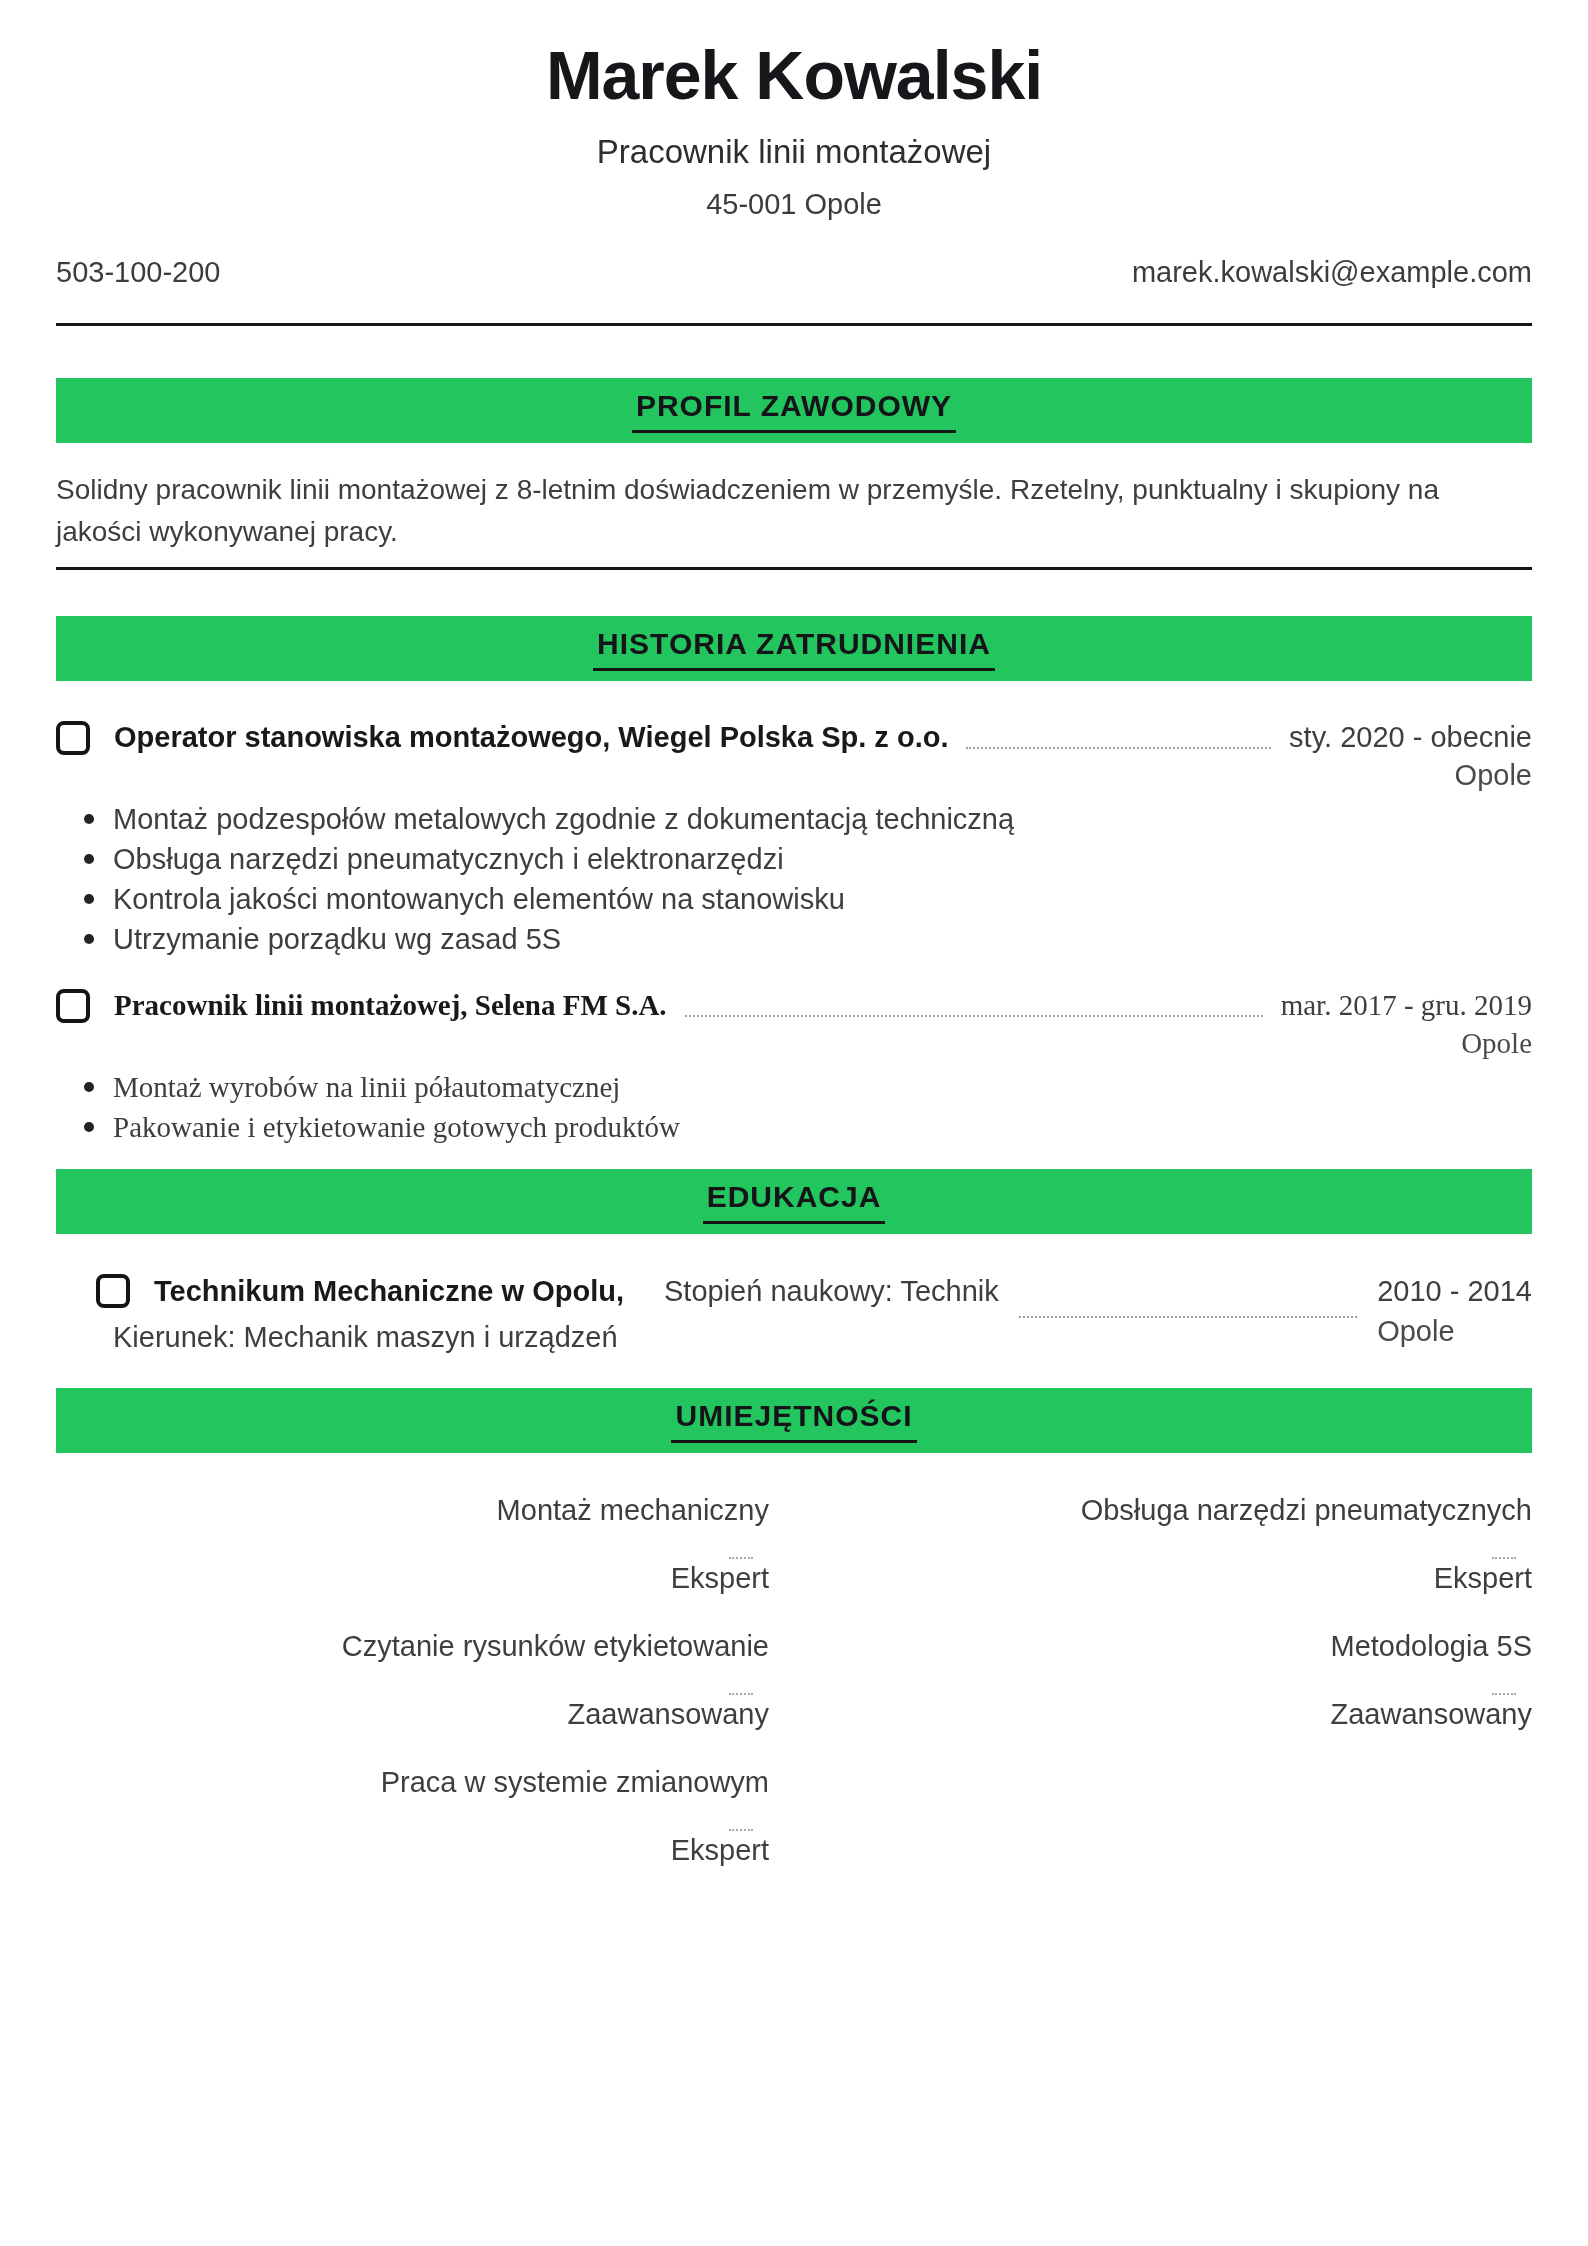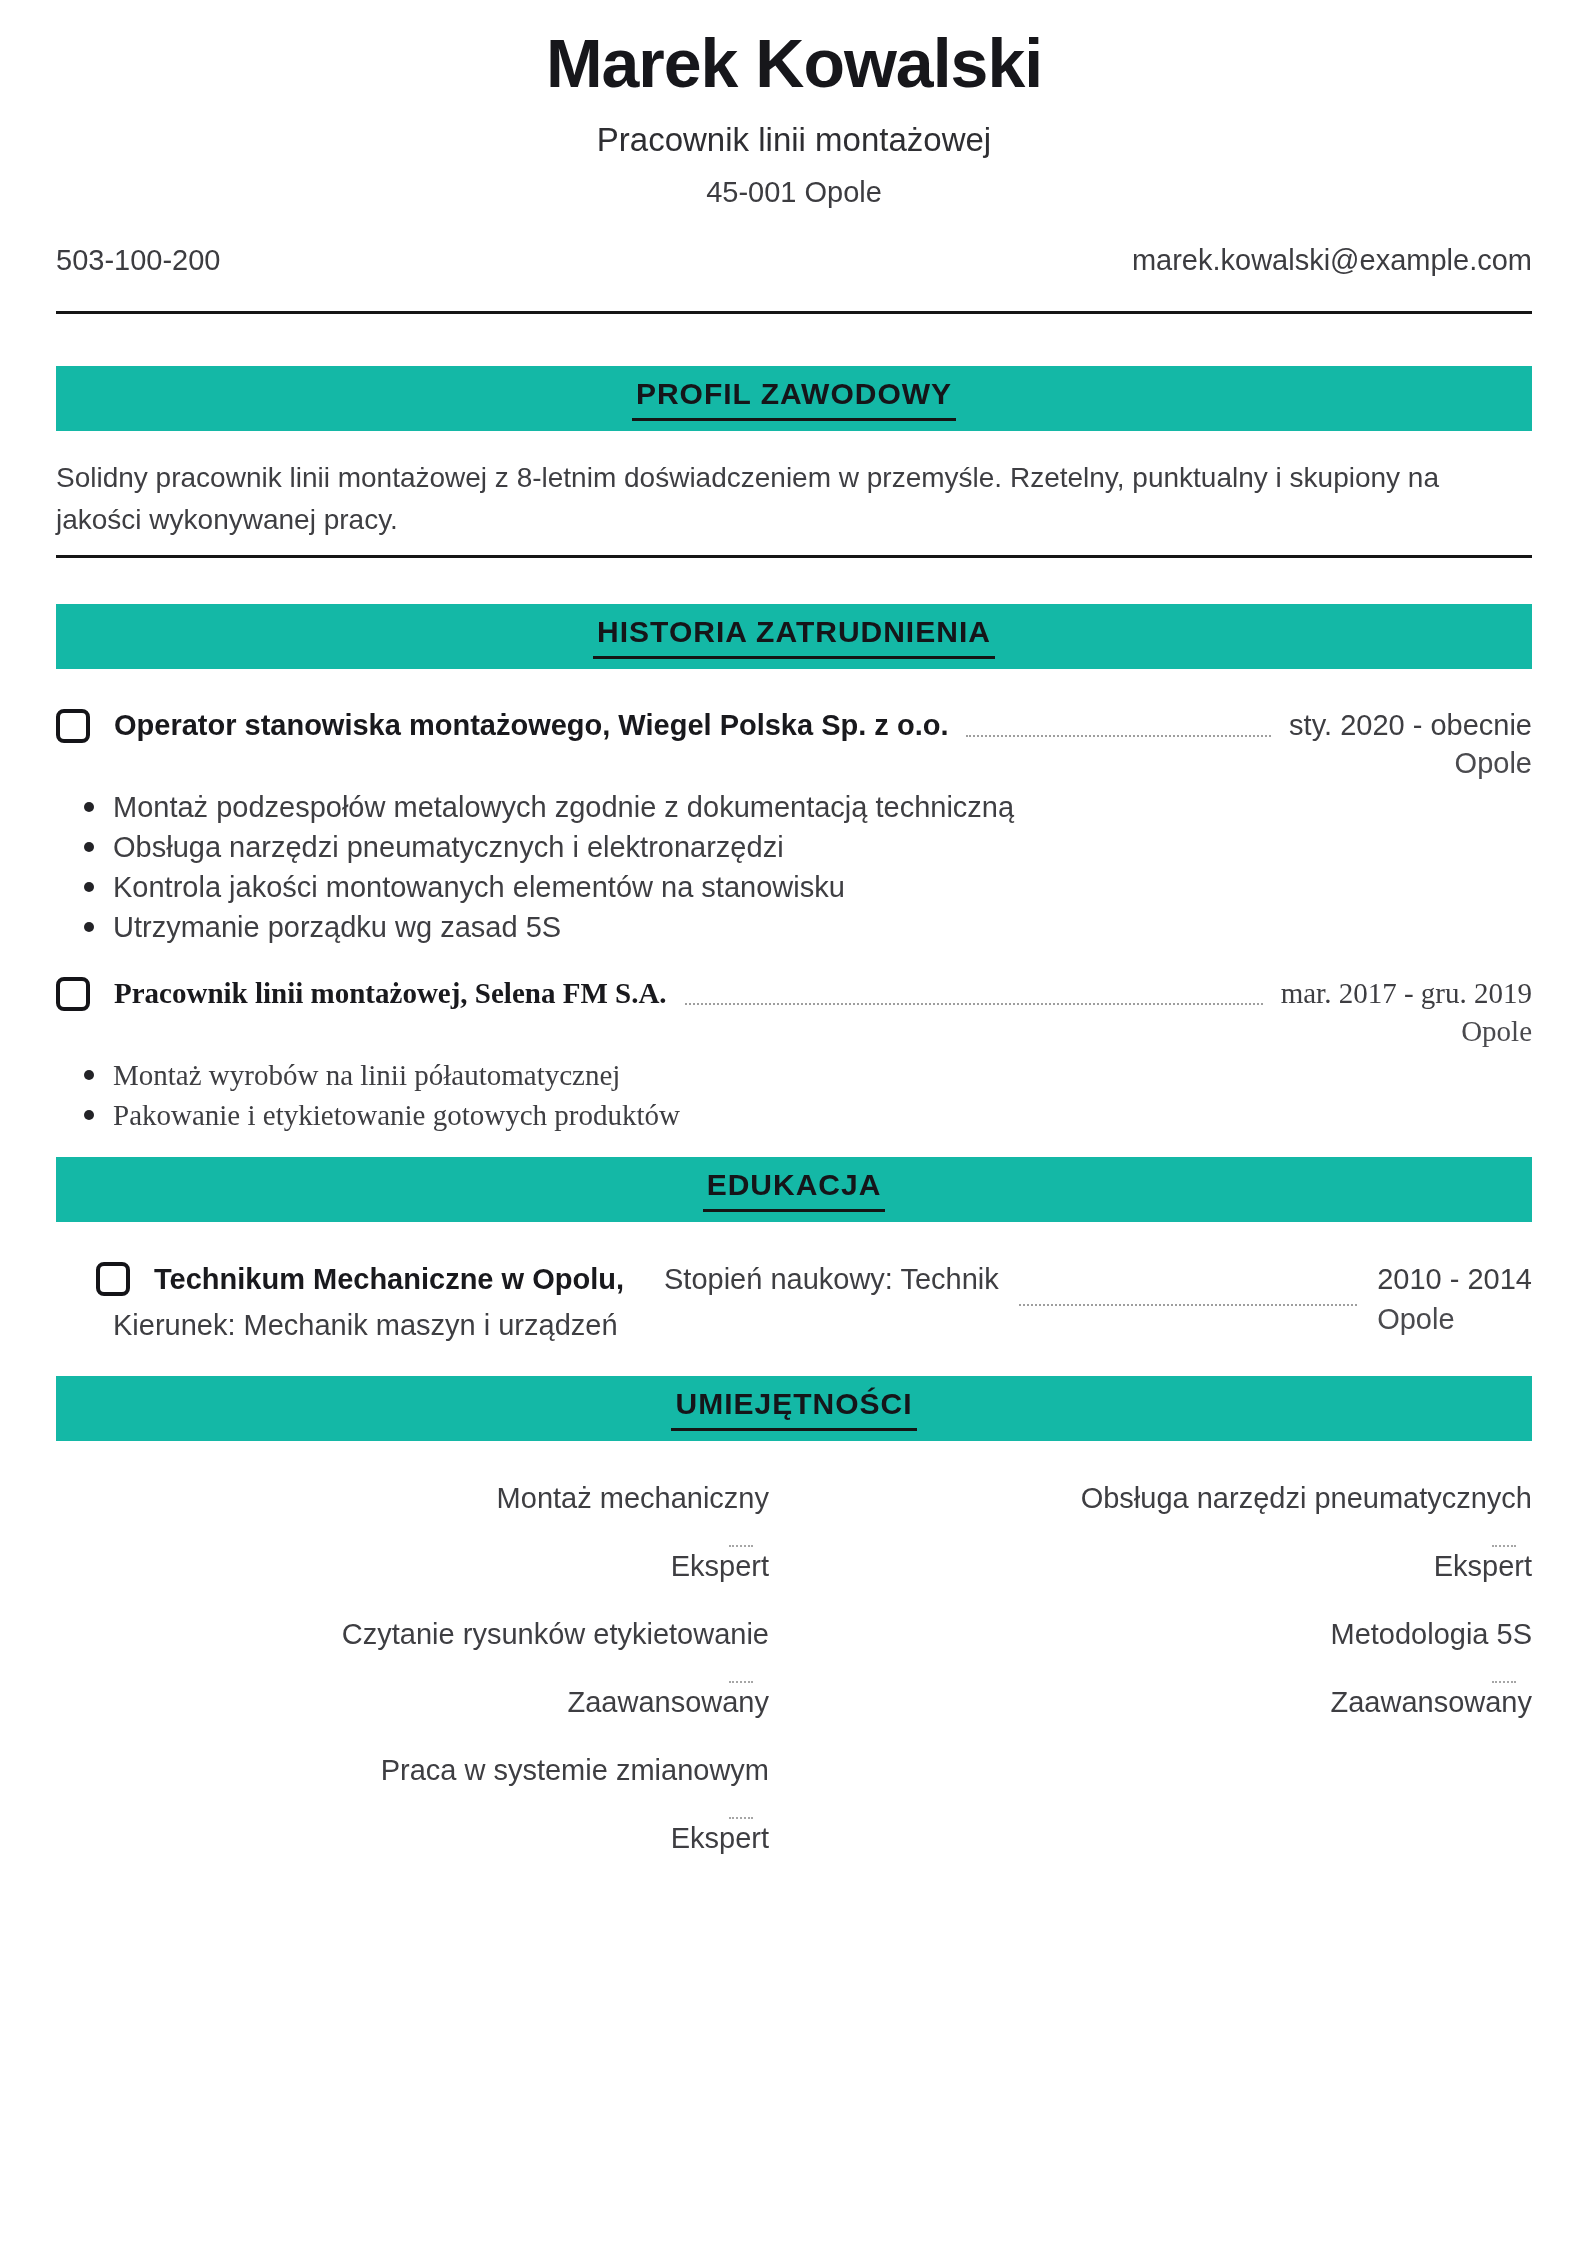--- a/index.html
+++ b/index.html
@@ -4,41 +4,41 @@
 <style>
   html,body{margin:0;padding:0;}
   body{
     width:1588px;height:2246px;
     background:#ffffff;
     font-family:"Liberation Sans","DejaVu Sans",sans-serif;
     color:#3e3e42;
     overflow:hidden;
     -webkit-font-smoothing:antialiased;
   }
-  .page{padding:24px 56px 0 56px;box-sizing:border-box;}
+  .page{padding:24px 56px 0 56px;box-sizing:border-box;margin-top:12px;}
 
   
   .header{text-align:center;}
   .name{
     font-size:68px;font-weight:bold;color:#17171b;
     letter-spacing:-1px;line-height:78px;margin:0;
   }
   .subtitle{font-size:33px;color:#2e2e32;line-height:43px;margin-top:16px;}
   .location-line{font-size:29px;color:#3c3c40;line-height:38px;margin-top:12px;}
   .contact-row{
     display:flex;justify-content:space-between;align-items:baseline;
     font-size:29px;color:#3c3c40;line-height:38px;margin-top:30px;
   }
   .divider{border:none;border-top:3px solid #151515;margin:0;}
   .divider-1{margin-top:32px;}
   .divider-2{margin-top:14px;}
 
   
   .section-bar{
-    background:#14b8a6;
+    background:#22c55e;
     display:flex;justify-content:center;align-items:flex-start;
     padding:10px 0 10px 0;
   }
   .section-title{
     font-size:30px;font-weight:bold;color:#151519;
     letter-spacing:1px;line-height:36px;
     border-bottom:3px solid #151515;padding:0 4px 6px 4px;
     text-transform:uppercase;
   }
   .bar-profile{margin-top:52px;}

